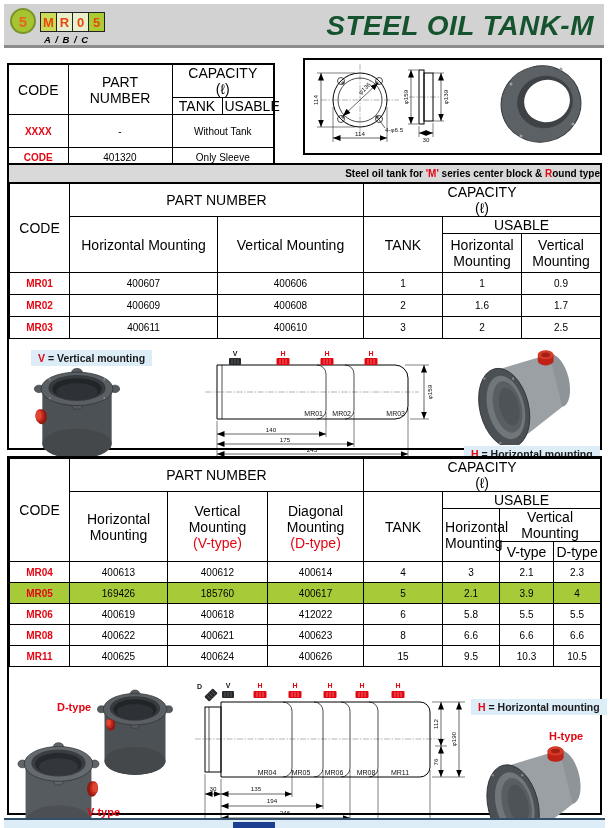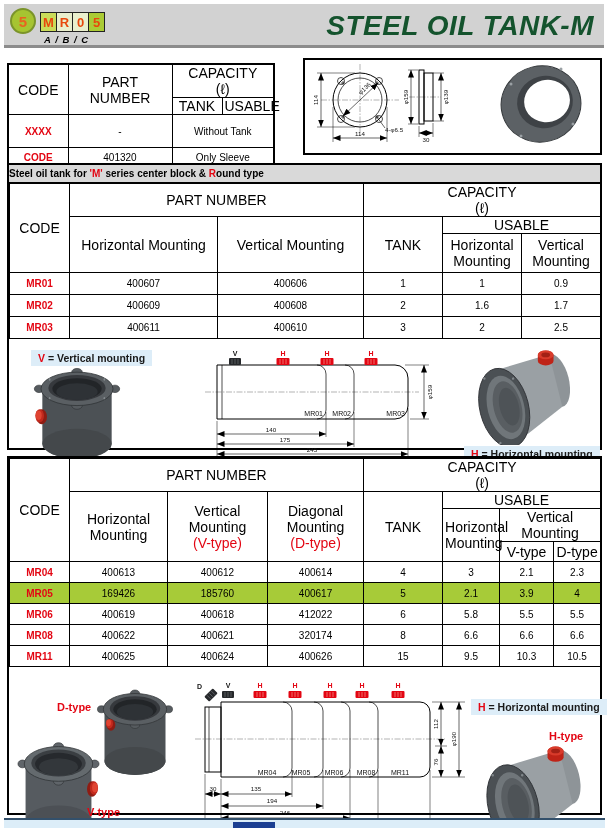--- a/index.html
+++ b/index.html
@@ -17,21 +17,21 @@
   
   table.tbl { border-collapse:collapse; table-layout:fixed; border:2px solid #000; background:#fff; }
   .tbl td { border:1px solid #000; text-align:center; vertical-align:middle; font-size:10px; padding:0 2px; }
   .tbl td.h { font-size:14px; }
   .code { color:#e30613; font-weight:bold; font-size:10.5px; }
   .red { color:#e30613; }
   .blk { display:block; }
   tr.hl td { background:#a7cb38; }
   
   .sec-box { position:absolute; border:2px solid #000; background:#fff; }
-  .titlebar { height:18px; background:#d9d9d9; border-bottom:1px solid #000; text-align:left; font-size:10px; font-weight:bold; line-height:18px; }
+  .titlebar { height:18px; background:#d9d9d9; border-bottom:1px solid #000; text-align:right; font-size:10px; font-weight:bold; line-height:18px; }
   .diagram { position:relative; width:100%;margin-top:8px; }
   .label-chip { position:absolute; background:#ddedf8; font-weight:bold; font-size:10.5px; padding:2px 7px; white-space:nowrap; color:#1a1a1a; }
   .type-label { position:absolute; color:#e30613; font-weight:bold; font-size:11px; white-space:nowrap; }
   
   .ln { fill:none; stroke:#000; stroke-width:1; }
   .thin { stroke-width:0.7; }
   .cl { fill:none; stroke:#666; stroke-width:0.5; stroke-dasharray:6 1.5 1.5 1.5; }
   .dim { fill:none; stroke:#000; stroke-width:0.6; }
   .ext { stroke:#000; stroke-width:0.5; }
   .dt { font-size:6.2px; fill:#111; }
@@ -387,21 +387,21 @@
       <td>412022</td>
       <td>6</td>
       <td>5.8</td>
       <td>5.5</td>
       <td>5.5</td>
     </tr>
     <tr style="height:21px">
       <td class="code">MR08</td>
       <td>400622</td>
       <td>400621</td>
-      <td>320174</td>
+      <td>400623</td>
       <td>8</td>
       <td>6.6</td>
       <td>6.6</td>
       <td>6.6</td>
     </tr>
     <tr style="height:21px">
       <td class="code">MR11</td>
       <td>400625</td>
       <td>400624</td>
       <td>400626</td>

